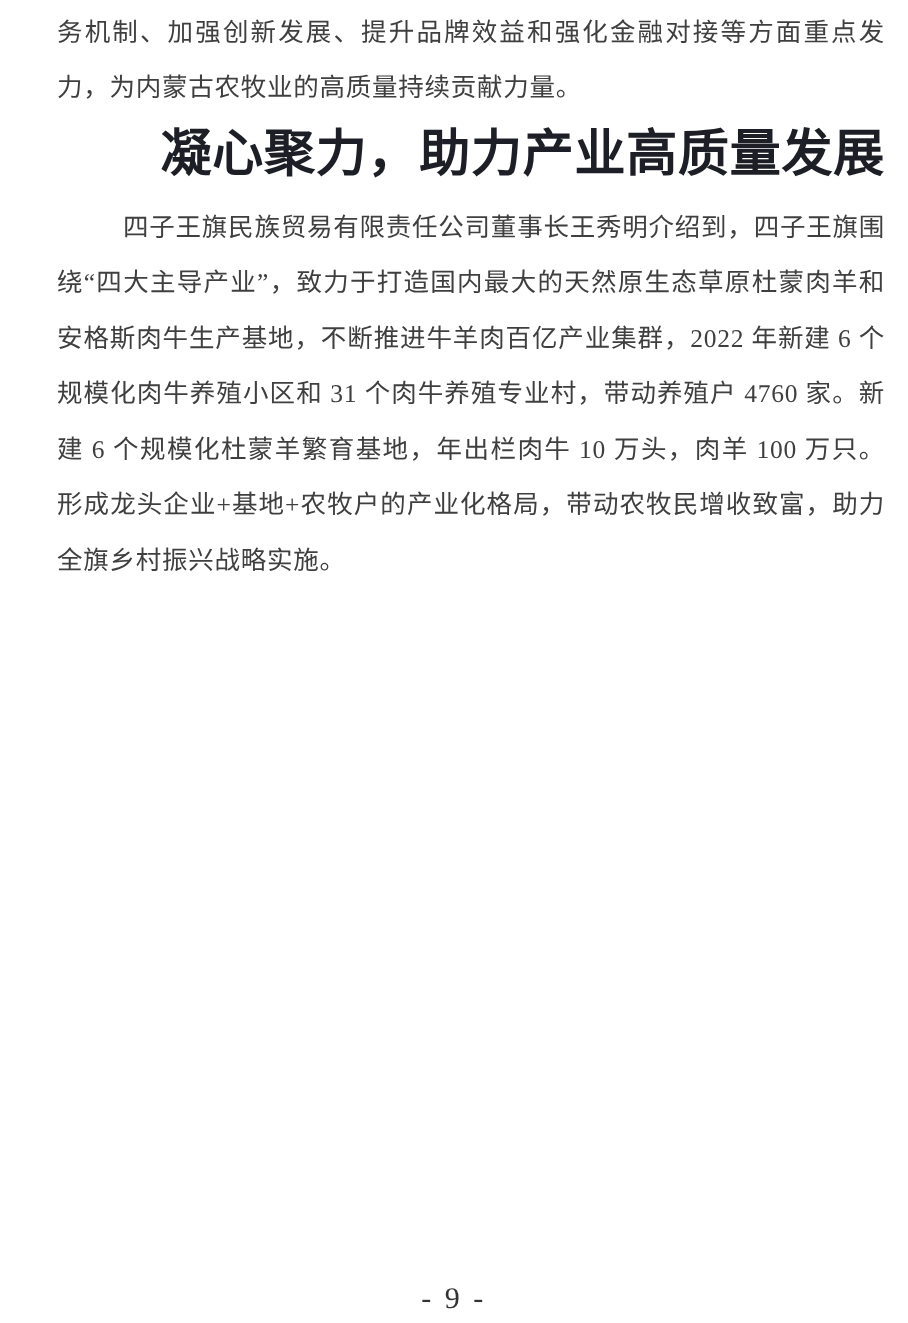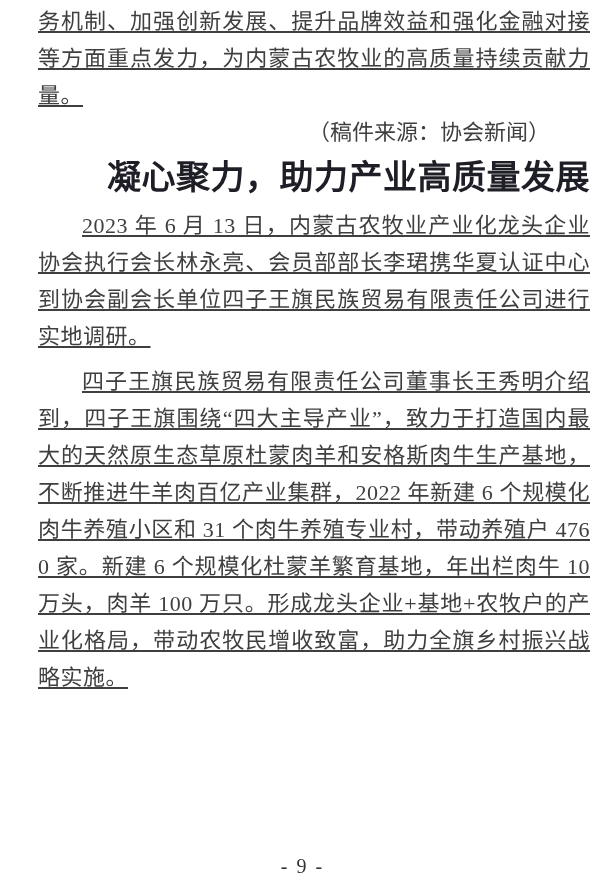--- a/index.html
+++ b/index.html
@@ -13,26 +13,25 @@
     width: 605px;
     height: 882px;
     background: #ffffff;
     padding: 3px 15px 0 38px;
     overflow: hidden;
     font-family: "Liberation Serif", "DejaVu Serif", serif;
     color: #3f3f3f;
   }
   .body-para {
     margin: 0;
-    font-size: 22px;
+    font-size: 17px;
     line-height: 37px;
     text-align: justify;
     word-break: break-all;
     letter-spacing: 0.5px;
-    text-decoration: underline;
   }
   .indent {
     text-indent: 44px;
   }
   .source-line {
     margin: 0;
     font-size: 22px;
     line-height: 37px;
     text-align: right;
     padding-right: 40px;
@@ -63,23 +62,21 @@
   }
 </style>
 </head>
 <body>
 
 <div class="page">
 
   <p class="body-para">务机制、加强创新发展、提升品牌效益和强化金融对接等方面重点发力，为内蒙古农牧业的高质量持续贡献力量。</p>
 
 
-  <p class="source-line">（稿件来源：协会新闻）</p>
 
   <h1 class="article-title">凝心聚力，助力产业高质量发展</h1>
 
-  <p class="body-para indent">2023 年 6 月 13 日，内蒙古农牧业产业化龙头企业协会执行会长林永亮、会员部部长李珺携华夏认证中心到协会副会长单位四子王旗民族贸易有限责任公司进行实地调研。</p>
 
   <p class="body-para indent para-gap">四子王旗民族贸易有限责任公司董事长王秀明介绍到，四子王旗围绕“四大主导产业”，致力于打造国内最大的天然原生态草原杜蒙肉羊和安格斯肉牛生产基地，不断推进牛羊肉百亿产业集群，2022 年新建 6 个规模化肉牛养殖小区和 31 个肉牛养殖专业村，带动养殖户 4760 家。新建 6 个规模化杜蒙羊繁育基地，年出栏肉牛 10 万头，肉羊 100 万只。形成龙头企业+基地+农牧户的产业化格局，带动农牧民增收致富，助力全旗乡村振兴战略实施。</p>
 
   <div class="page-number">- 9 -</div>
 
 </div>
 
 </body></html>

